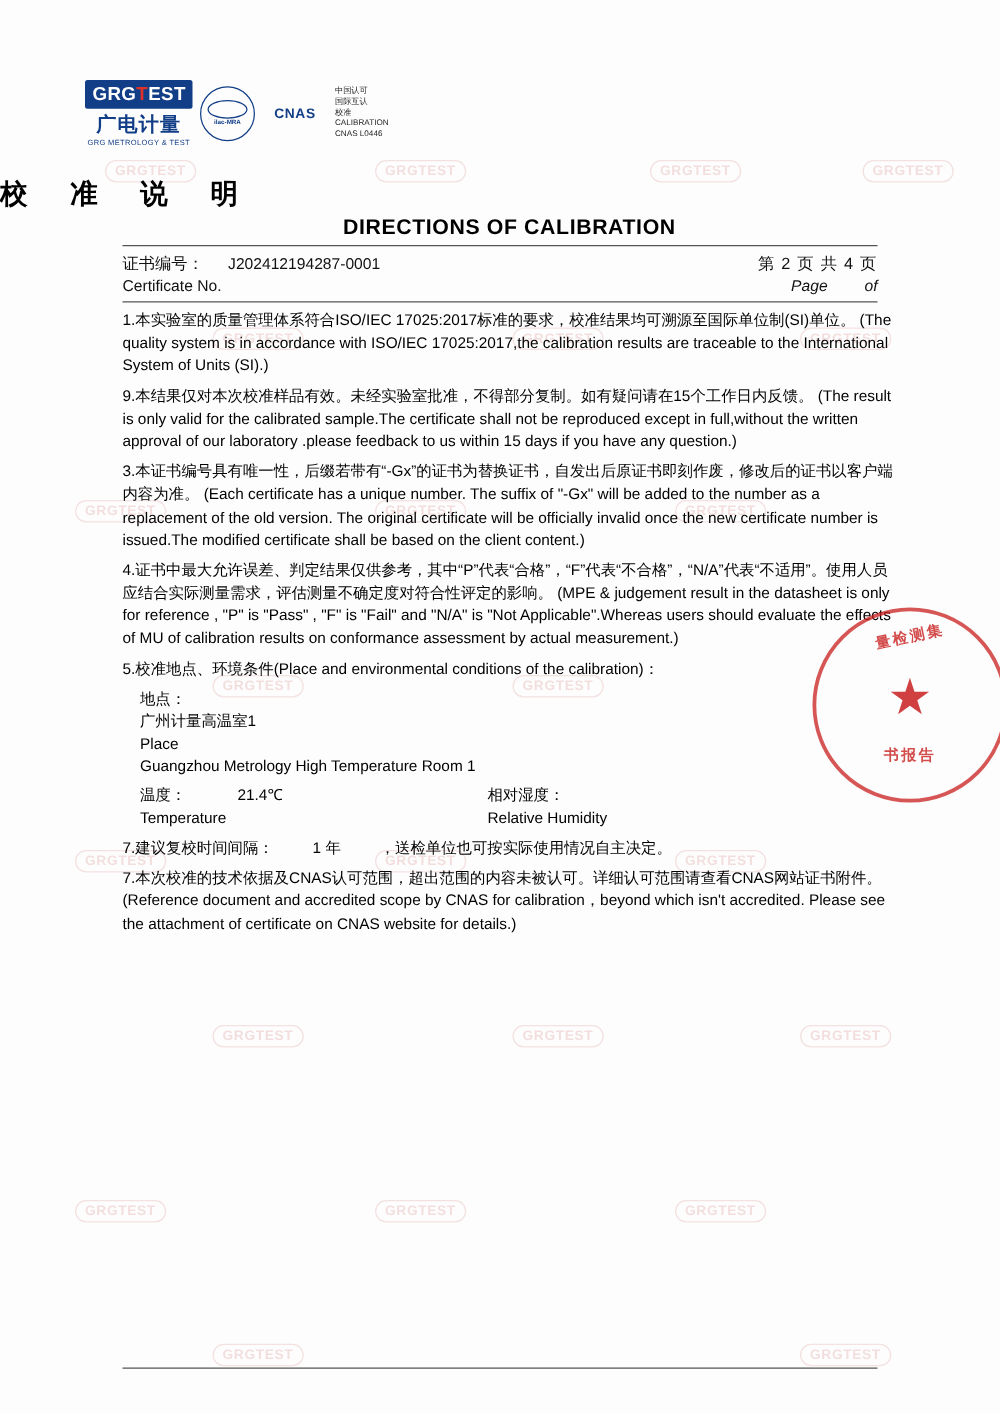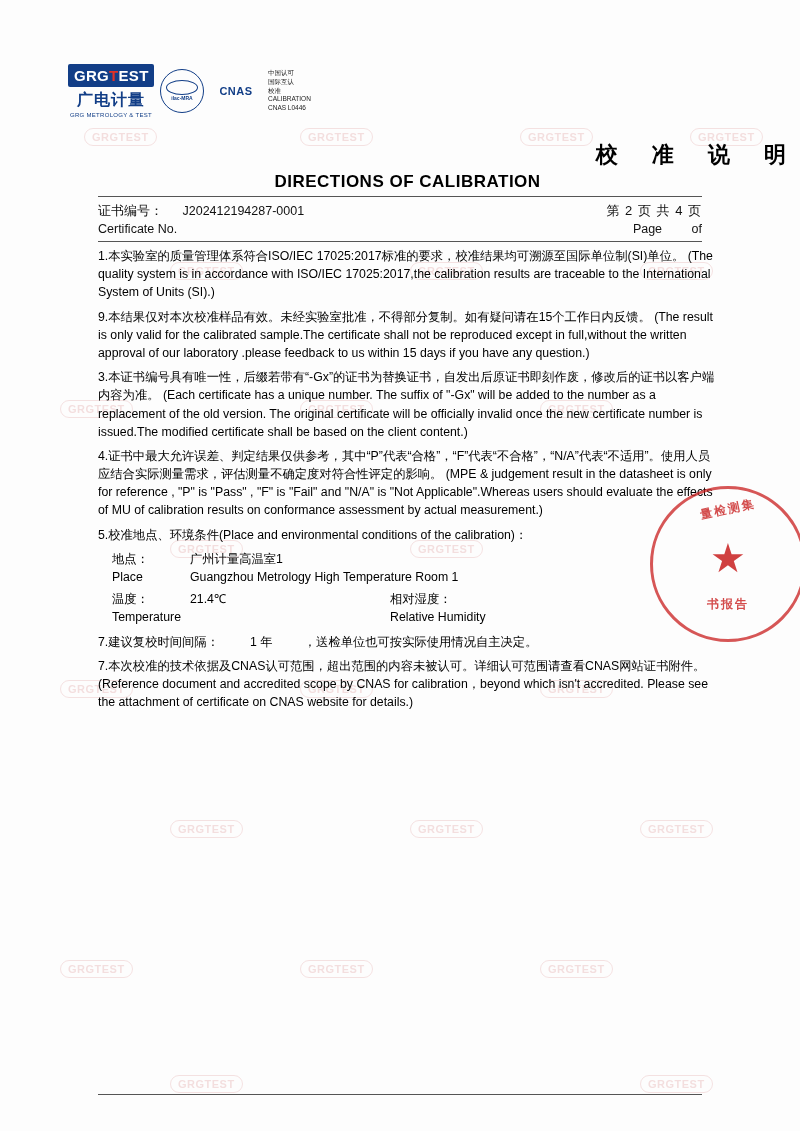--- a/index.html
+++ b/index.html
@@ -140,21 +140,21 @@
   .cnas-side {
     font-size: 6.5px;
     color: #222;
     line-height: 1.35;
   }
   
   .doc-title-cn {
     position: absolute;
     top: 140px;
     left: 0; right: 0;
-    text-align: right;
+    text-align: left;
     font-size: 22px;
     font-weight: 700;
     letter-spacing: 14px;
     color: #000;
     z-index: 2;
   }
   .doc-title-en {
     position: absolute;
     top: 172px;
     left: 15px; right: 0;
@@ -181,21 +181,21 @@
     justify-content: space-between;
     align-items: flex-start;
     font-size: 12.5px;
     z-index: 2;
   }
   .cert-left .cn { font-size: 13px; }
   .cert-left .no { margin-left: 16px; font-size: 12.5px; }
   .cert-left .en { font-size: 12.5px; margin-top: 2px; }
   .cert-right { text-align: right; }
   .cert-right .cn { font-size: 13px; letter-spacing: 1px; }
-  .cert-right .en { font-size: 12.5px; margin-top: 2px; }
+  .cert-right .en { font-size: 12.5px; margin-top: 2px; font-style: italic; }
   .cert-right .en .pg { margin-right: 26px; }
   .hr-under-cert {
     position: absolute;
     top: 241px;
     left: 98px; right: 98px;
     border-bottom: 1px solid #555;
     z-index: 2;
   }
   
   .body {
@@ -207,20 +207,21 @@
     font-size: 12.3px;
     line-height: 1.48;
     color: #000;
   }
   .para { margin-bottom: 6px; text-align: left; }
   .para .en { }
   .indent { margin-left: 14px; }
   .kv {
     display: flex;
     margin-left: 14px;
+    flex-direction: column;
   }
   .kv .k { width: 78px; flex: none; }
   .kv .v { flex: 1; }
   .kv2 {
     display: flex;
     margin-left: 14px;
   }
   .kv2 .c1 { width: 78px; flex: none; }
   .kv2 .c2 { width: 200px; flex: none; }
   .kv2 .c3 { width: 110px; flex: none; }

